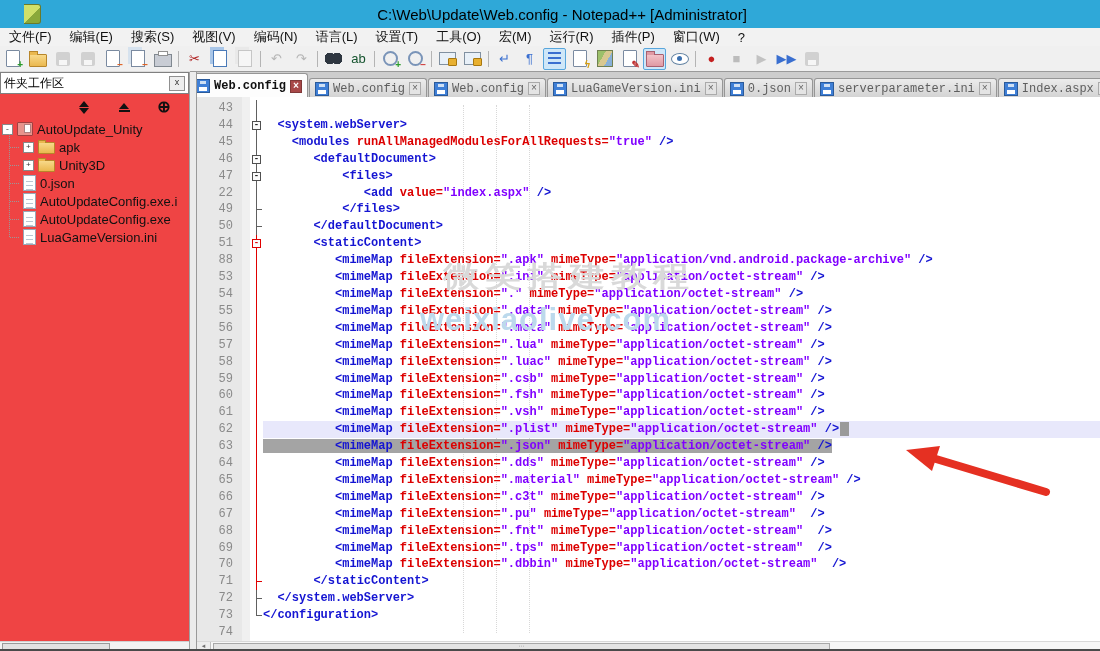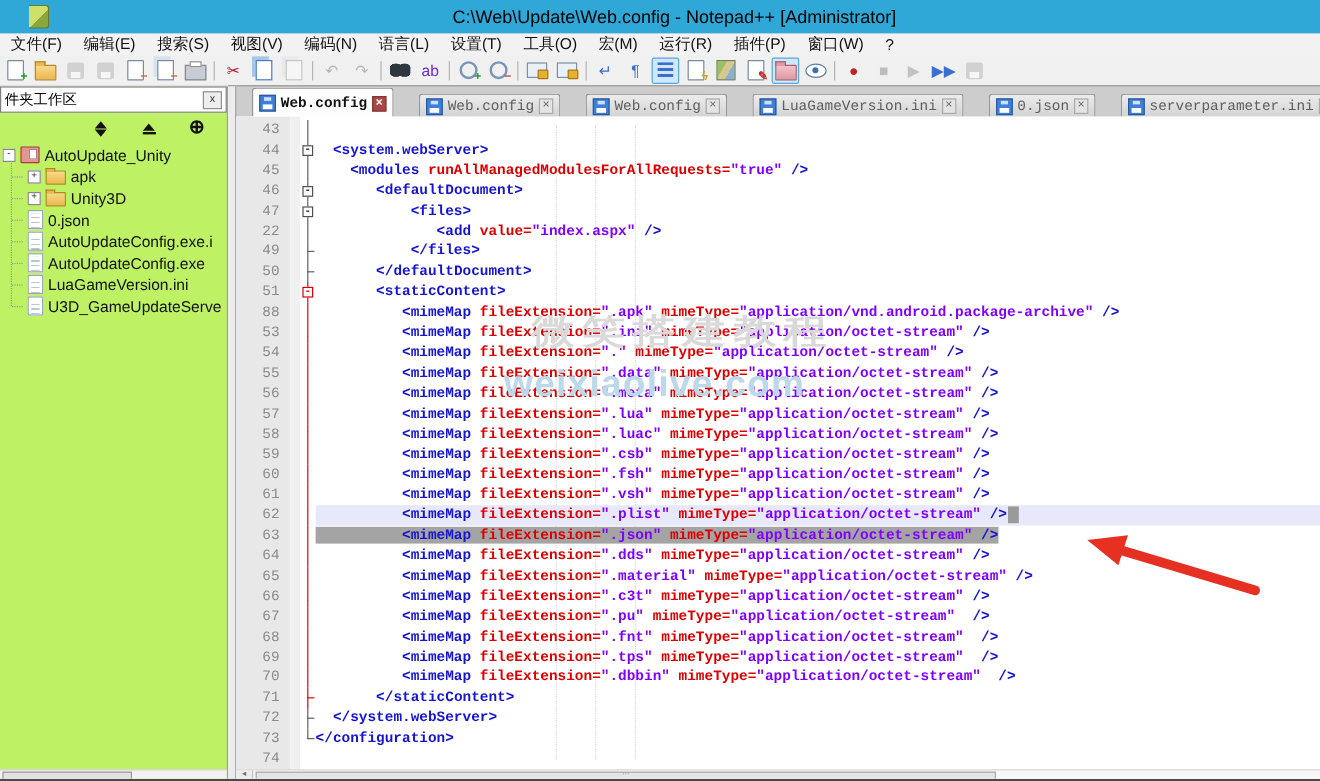--- a/index.html
+++ b/index.html
@@ -49,29 +49,29 @@
       background:linear-gradient(120deg,#9cc06a 0 35%,#d8c890 35% 65%,#88b0d8 65%);}
   .k-eye{width:16px;height:10px;border-radius:50%;background:#fff;border:1px solid #6080a0;position:relative;}
   .k-eye::after{content:'';position:absolute;left:5px;top:2px;width:5px;height:5px;border-radius:50%;background:#3a70b0;}
   .k-indent{width:13px;height:13px;background:repeating-linear-gradient(#3a6fd0 0 2px,transparent 2px 5px);}
   
   .tabbar{position:absolute;left:190px;top:71px;width:910px;height:26px;background:#cdcdcd;
           border-top:1px solid #9a9a9a;display:flex;align-items:flex-end;overflow:hidden;}
   .tab{height:20px;display:flex;align-items:center;gap:4px;padding:0 5px;margin-right:1px;
        background:linear-gradient(#ececec,#d2d2d2);border:1px solid #969696;border-bottom:none;
        border-radius:3px 3px 0 0;font-family:"Liberation Mono",monospace;font-size:12px;color:#5e5e5e;
-       white-space:nowrap;box-sizing:border-box;margin-left:20px;}
+       white-space:nowrap;box-sizing:border-box;}
   .tab.active{height:25px;background:#fdfdfd;color:#101010;font-weight:bold;}
   .floppy{width:12px;height:12px;background:#3f7fd6;border:1px solid #2a5a9a;position:relative;flex:none;}
   .floppy::before{content:'';position:absolute;left:3px;top:1px;right:3px;height:3px;background:#cfe0f4;}
   .floppy::after{content:'';position:absolute;left:2px;bottom:1px;right:2px;height:4px;background:#fff;}
   .tab .tx{font-size:10px;line-height:11px;color:#666;border:1px solid #aaa;background:#e4e4e4;padding:0 2px;}
   .tab.active .tx{background:#a84848;color:#fff;border-color:#803838;}
   
-  .panel{position:absolute;left:0;top:72px;width:190px;height:579px;background:#bef264;box-sizing:border-box;
+  .panel{position:absolute;left:0;top:72px;width:190px;height:579px;background:#ef4444;box-sizing:border-box;
          border-right:1px solid #a0a0a0;}
   .p-header{height:20px;border:1px solid #808080;display:flex;align-items:center;
             font-size:12px;color:#000;padding:0 3px;background:#fff;}
   .p-header .ph-title{flex:1;}
   .p-close{width:14px;height:13px;border:1px solid #909090;background:#eee;font-size:9px;line-height:11px;
            text-align:center;color:#333;}
   .p-tools{height:26px;display:flex;align-items:center;justify-content:flex-end;gap:18px;padding-right:14px;}
   .pt{width:22px;height:20px;display:flex;flex-direction:column;align-items:center;justify-content:center;gap:1px;}
   .tri-up{width:0;height:0;border:5px solid transparent;border-bottom:6px solid #111;border-top:none;}
   .tri-down{width:0;height:0;border:5px solid transparent;border-top:6px solid #111;border-bottom:none;}
@@ -200,21 +200,21 @@
         <span class="g" style="color: rgb(96, 96, 96);">↶</span>
       </span>
       <span class="tb disabled">
         <span class="g" style="color: rgb(96, 96, 96);">↷</span>
       </span>
       <span class="tbsep"></span>
       <span class="tb">
         <span class="k-binoc"></span>
       </span>
       <span class="tb">
-        <span class="g" style="color: #6d28d9;">ab</span>
+        <span class="g" style="color: #14532d;">ab</span>
       </span>
       <span class="tbsep"></span>
       <span class="tb">
         <span class="k-circle"></span>
         <span class="badge" style="color: rgb(42, 156, 42);">+</span>
       </span>
       <span class="tb">
         <span class="k-circle"></span>
         <span class="badge" style="color: rgb(208, 64, 64);">−</span>
       </span>
@@ -358,25 +358,20 @@
           <div class="trow">
             <span class="conn"></span>
             <span class="t-file"></span>
             <span>AutoUpdateConfig.exe</span>
           </div>
           <div class="trow">
             <span class="conn"></span>
             <span class="t-file"></span>
             <span>LuaGameVersion.ini</span>
           </div>
-          <div class="trow">
-            <span class="conn"></span>
-            <span class="t-file"></span>
-            <span>U3D_GameUpdateServe</span>
-          </div>
         </div>
       </div>
     <div class="p-hscroll">
       <div class="p-hthumb"></div>
     </div>
   </div>
 
   <div class="splitter"></div>
 
   <div class="editor">

